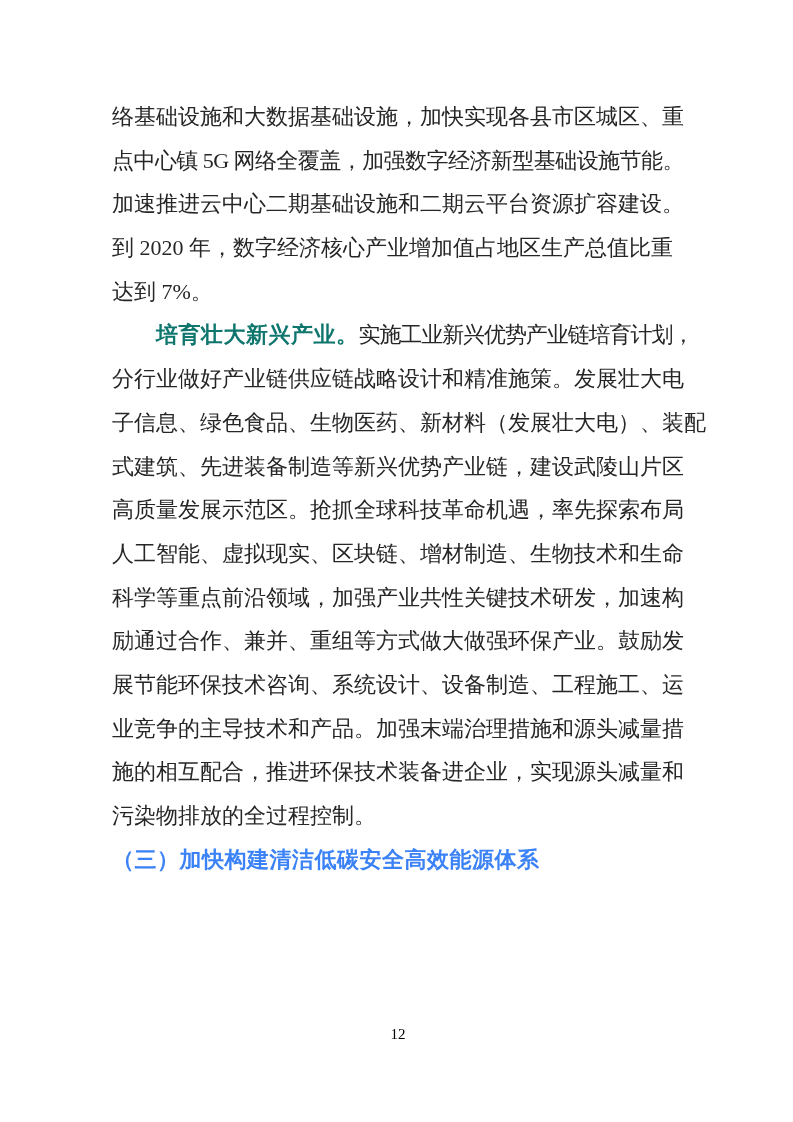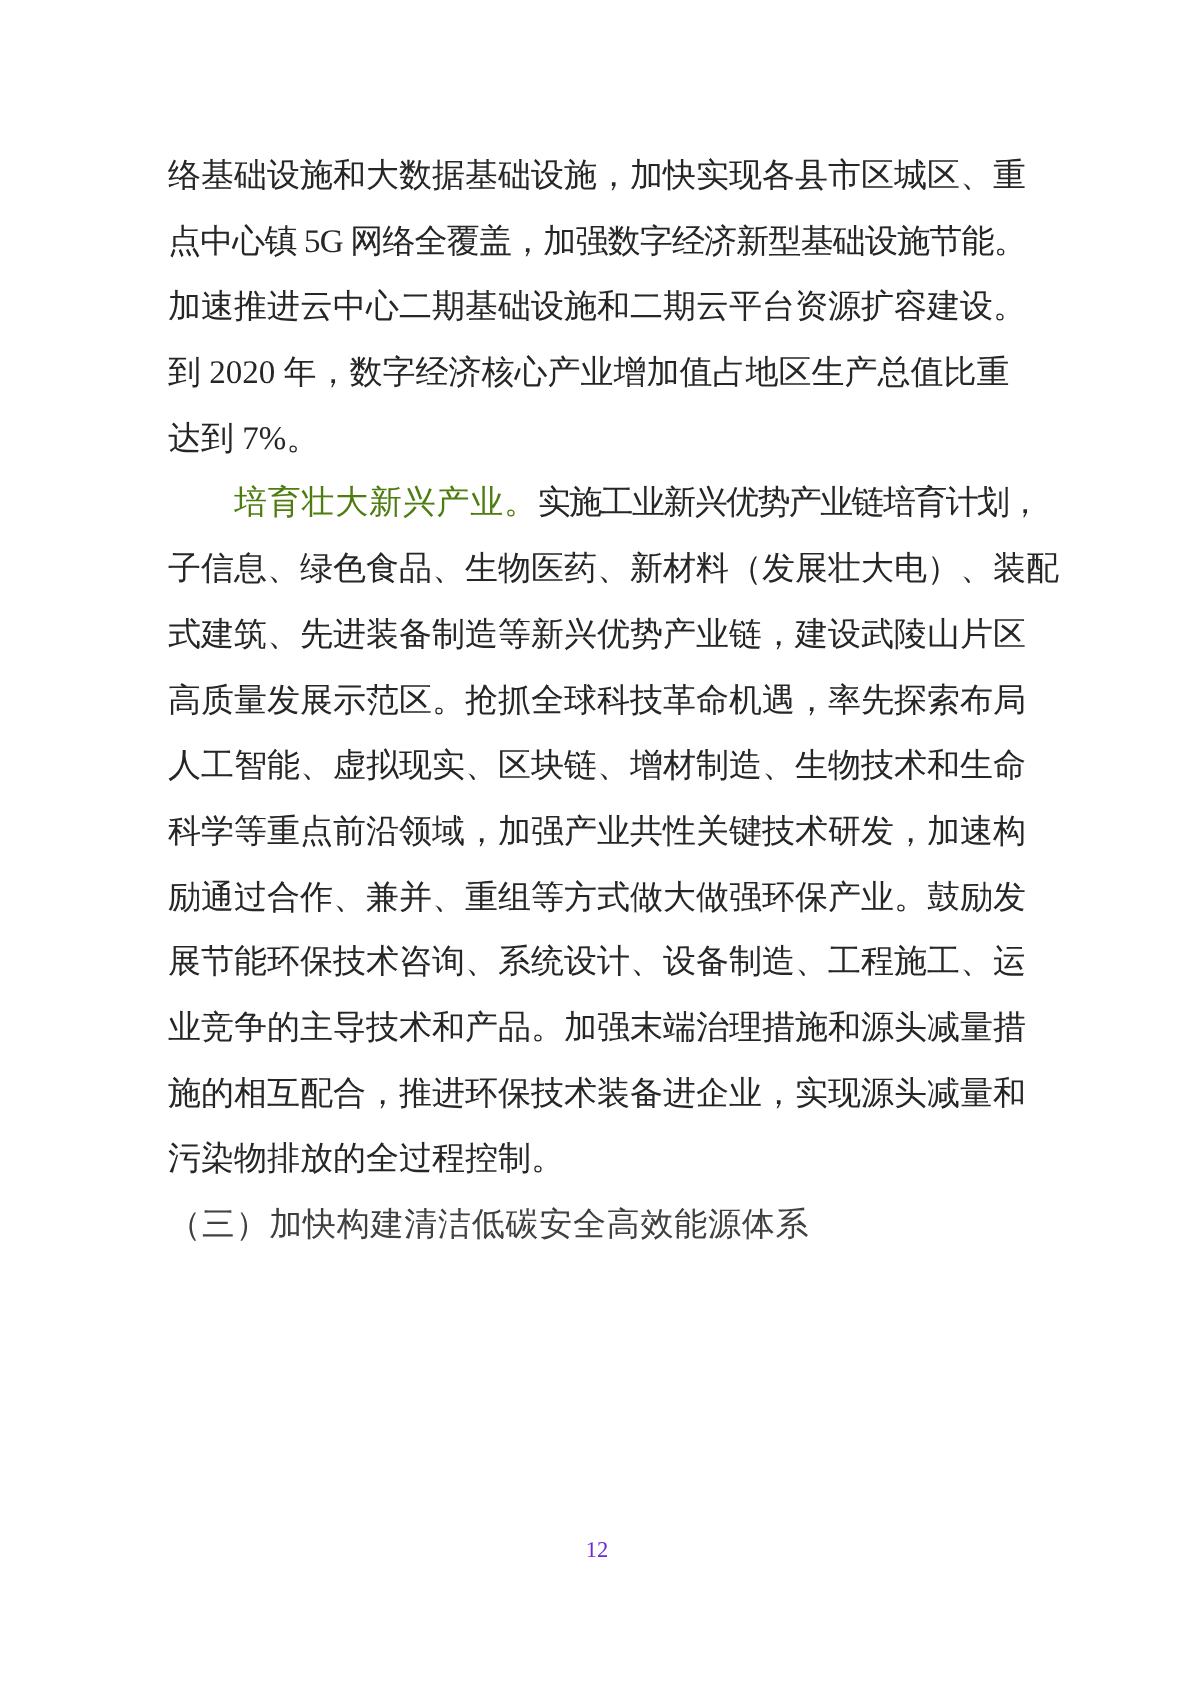--- a/index.html
+++ b/index.html
@@ -25,52 +25,53 @@
   .line{
     white-space:nowrap;
     height:43.7px;
   }
   .indent{
     display:inline-block;
     width:44px;
     height:1px;
   }
   b.lead{
-    font-weight:400;
-    color:#4d7c0f;
+    font-weight:700;
+    color:#0f766e;
     letter-spacing:0.5px;
   }
   .heading-line b{
-    font-weight:400;
-    color:#404040;
+    font-weight:700;
+    color:#3b82f6;
     letter-spacing:0.5px;
   }
   #page-number{
     position:absolute;
     left:112px;top:1024px;width:572px;
     text-align:center;
     font-size:15px;
     line-height:20px;
-    color:#6d28d9;
+    color:#000000;
   }
 </style>
 </head>
 <body style="background: rgb(255, 255, 255);">
 
 <div id="page">
   <div id="text-block" style="color: rgb(38, 38, 38);">
       <div class="block">
         <div class="line"><span>络基础设施和大数据基础设施，加快实现各县市区城区、重</span></div>
         <div class="line" style="letter-spacing: -0.551724px;"><span>点中心镇 5G 网络全覆盖，加强数字经济新型基础设施节能。</span></div>
         <div class="line"><span>加速推进云中心二期基础设施和二期云平台资源扩容建设。</span></div>
         <div class="line"><span>到 2020 年，数字经济核心产业增加值占地区生产总值比重</span></div>
         <div class="line end"><span>达到 7%。</span></div>
       </div>
       <div class="block">
         <div class="line" style="letter-spacing: -1.08px;"><span class="indent"></span><b class="lead">培育壮大新兴产业。</b><span>实施工业新兴优势产业链培育计划，</span></div>
+        <div class="line"><span>分行业做好产业链供应链战略设计和精准施策。发展壮大电</span></div>
         <div class="line"><span>子信息、绿色食品、生物医药、新材料（发展壮大电）、装配</span></div>
         <div class="line"><span>式建筑、先进装备制造等新兴优势产业链，建设武陵山片区</span></div>
         <div class="line"><span>高质量发展示范区。抢抓全球科技革命机遇，率先探索布局</span></div>
         <div class="line"><span>人工智能、虚拟现实、区块链、增材制造、生物技术和生命</span></div>
         <div class="line"><span>科学等重点前沿领域，加强产业共性关键技术研发，加速构</span></div>
       </div>
       <div class="block">
         <div class="line"><span>励通过合作、兼并、重组等方式做大做强环保产业。鼓励发</span></div>
         <div class="line"><span>展节能环保技术咨询、系统设计、设备制造、工程施工、运</span></div>
         <div class="line"><span>业竞争的主导技术和产品。加强末端治理措施和源头减量措</span></div>

